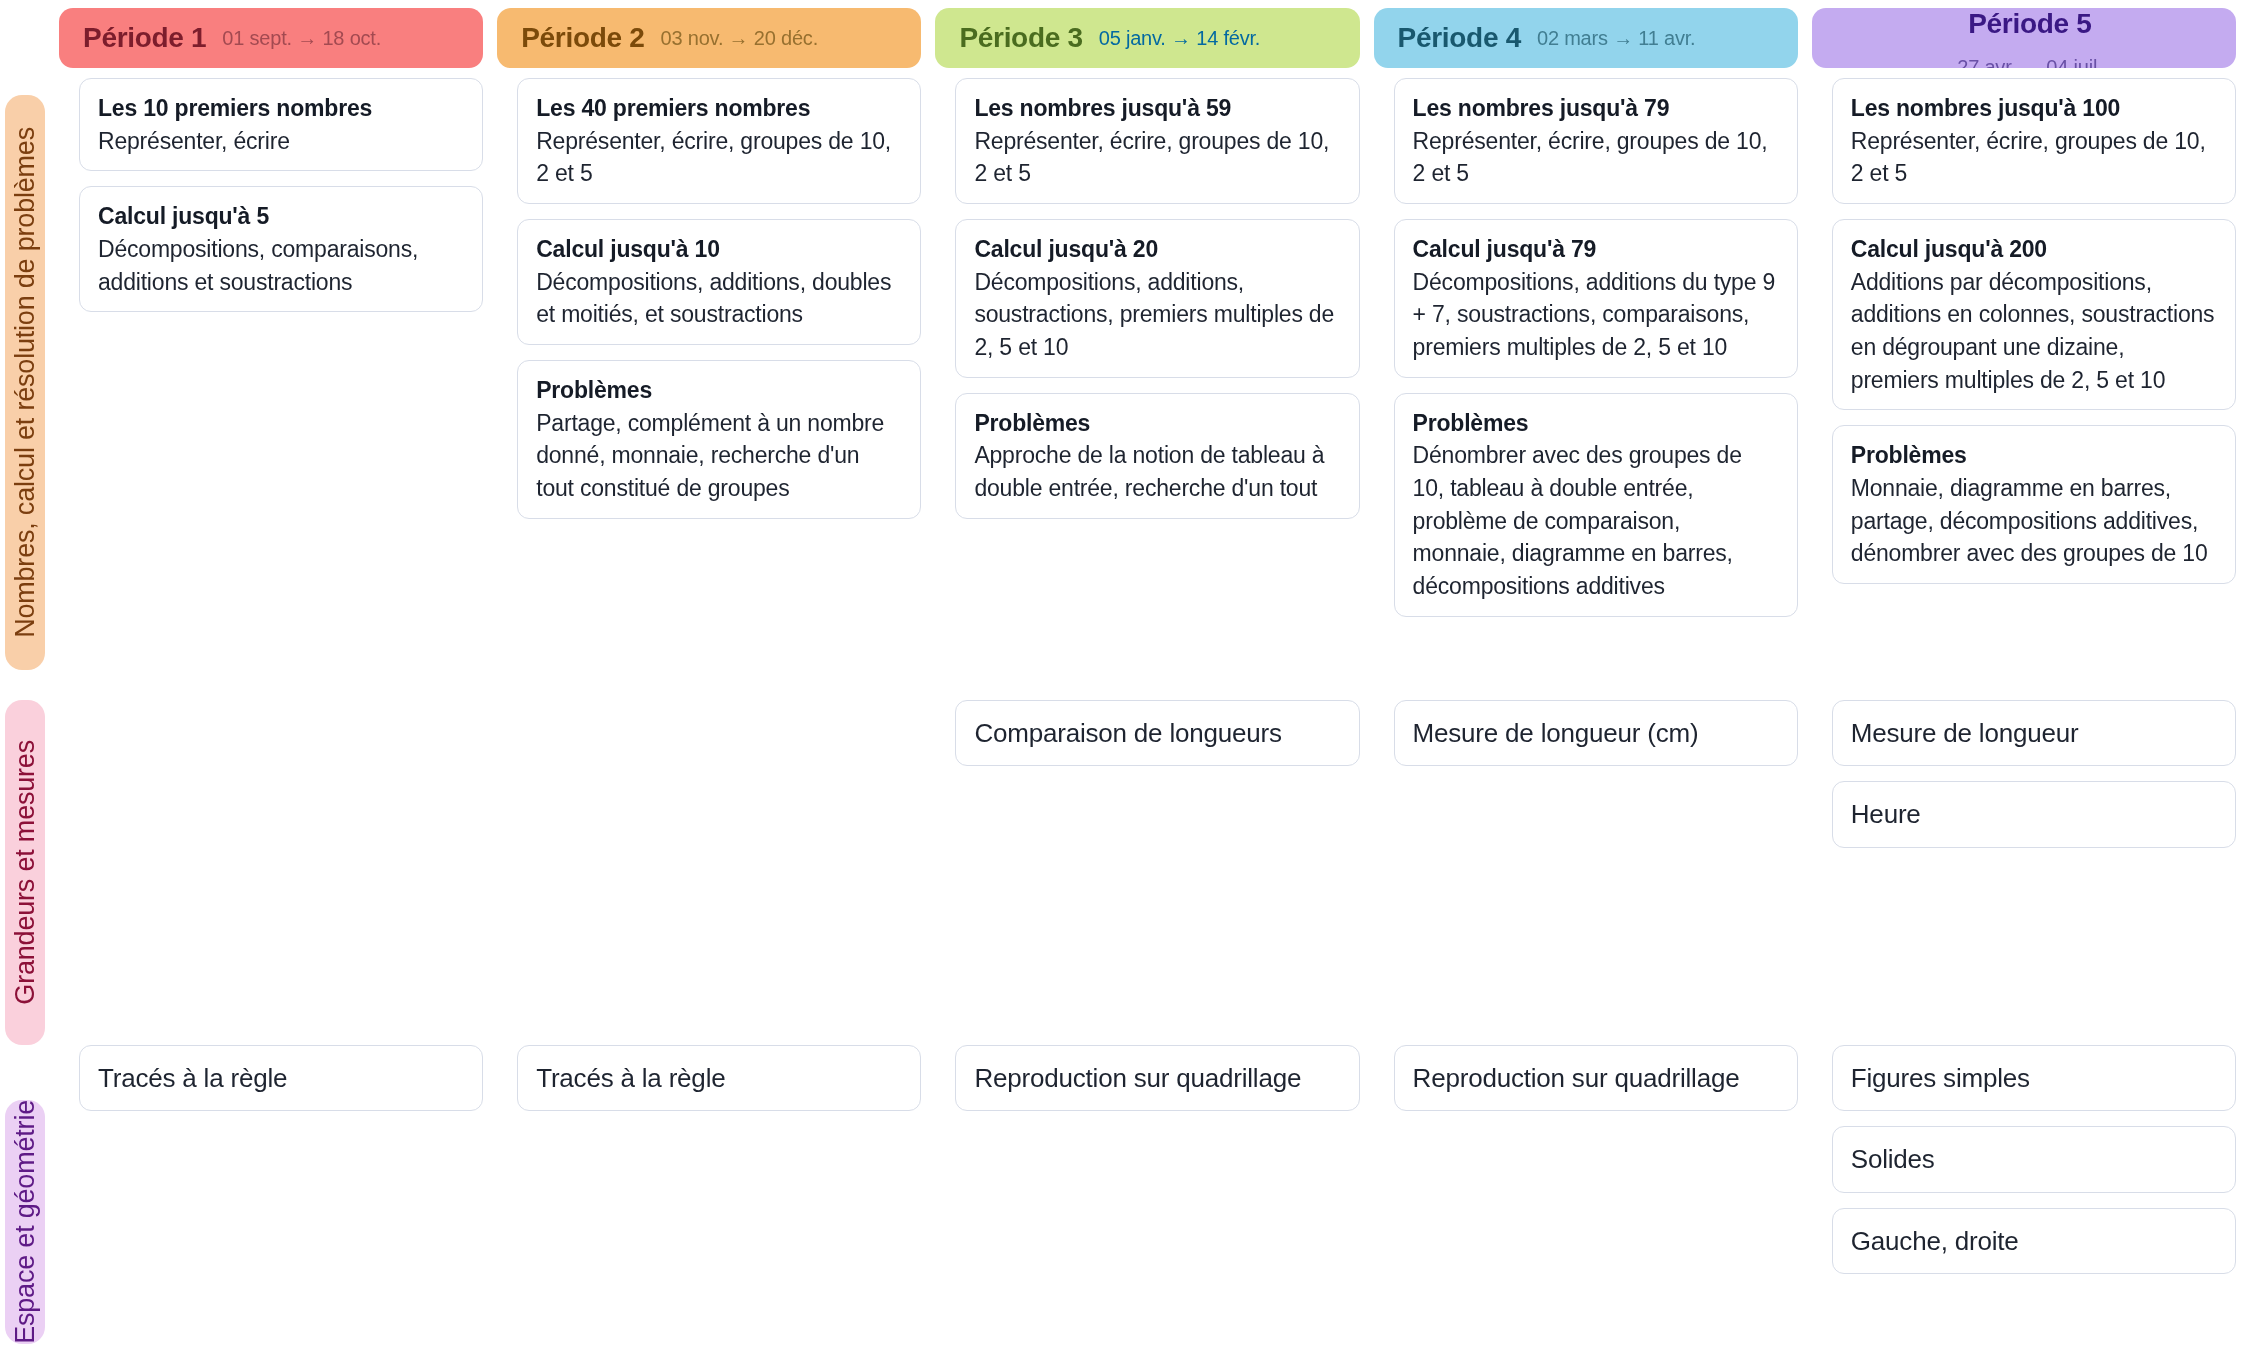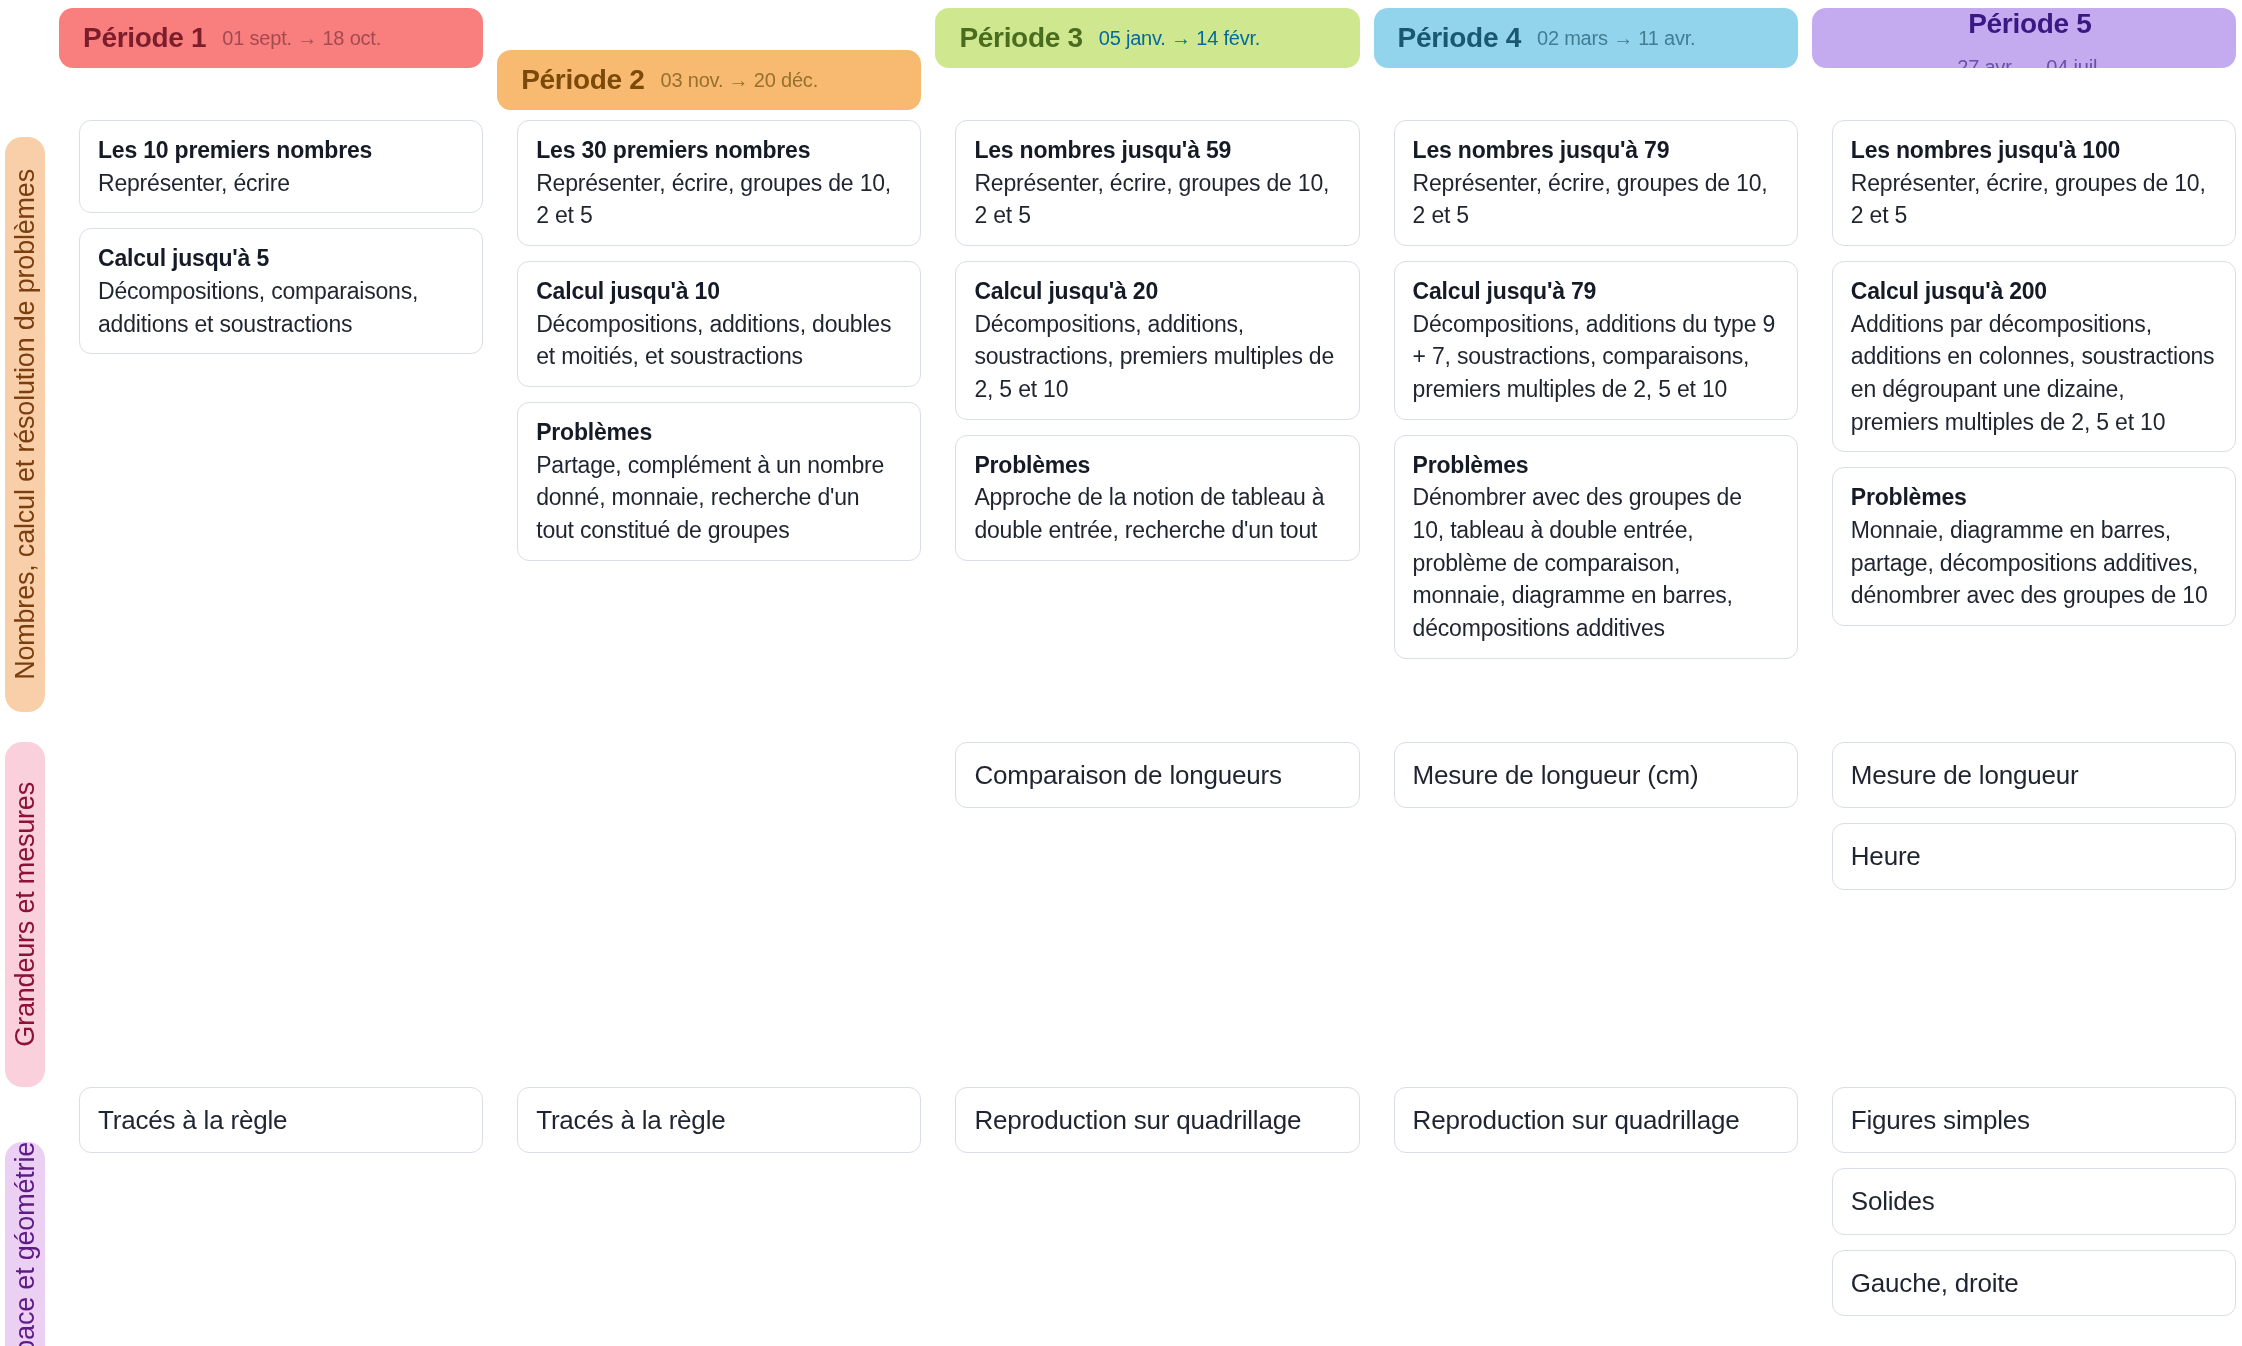--- a/index.html
+++ b/index.html
@@ -67,21 +67,21 @@
 </head>
 <body>
 
 <div class="board">
   <div class="grid-row header-row">
     <div class="spacer"></div>
   <div class="period-header" style="background: rgb(249, 127, 127);">
     <span class="period-title" style="color: rgb(124, 29, 44);">Période 1</span>
     <span class="period-dates" style="color: rgb(163, 74, 81);">01 sept. → 18 oct.</span>
   </div>
-      <div class="period-header" style="background: rgb(247, 186, 112); margin-top: 42px;">
+      <div class="period-header" style="background: rgb(247, 186, 112);">
     <span class="period-title" style="color: rgb(123, 74, 10);">Période 2</span>
     <span class="period-dates" style="color: rgb(151, 112, 47);">03 nov. → 20 déc.</span>
   </div>
       <div class="period-header" style="background: rgb(207, 231, 143);">
     <span class="period-title" style="color: rgb(74, 108, 31);">Période 3</span>
     <span class="period-dates" style="color: #0369a1;">05 janv. → 14 févr.</span>
   </div>
       <div class="period-header" style="background: rgb(146, 212, 236);">
     <span class="period-title" style="color: rgb(25, 88, 110);">Période 4</span>
     <span class="period-dates" style="color: rgb(65, 126, 146);">02 mars → 11 avr.</span>
@@ -103,21 +103,21 @@
     <div class="card-title">Les 10 premiers nombres</div>
     <div class="card-body">Représenter, écrire</div>
   </div>
         <div class="card">
     <div class="card-title">Calcul jusqu'à 5</div>
     <div class="card-body">Décompositions, comparaisons, additions et soustractions</div>
   </div>
       </div>
       <div class="col">
         <div class="card">
-    <div class="card-title">Les 30 premiers nombres</div>
+    <div class="card-title">Les 40 premiers nombres</div>
     <div class="card-body">Représenter, écrire, groupes de 10, 2 et 5</div>
   </div>
         <div class="card">
     <div class="card-title">Calcul jusqu'à 10</div>
     <div class="card-body">Décompositions, additions, doubles et moitiés, et soustractions</div>
   </div>
         <div class="card">
     <div class="card-title">Problèmes</div>
     <div class="card-body">Partage, complément à un nombre donné, monnaie, recherche d'un tout constitué de groupes</div>
   </div>

